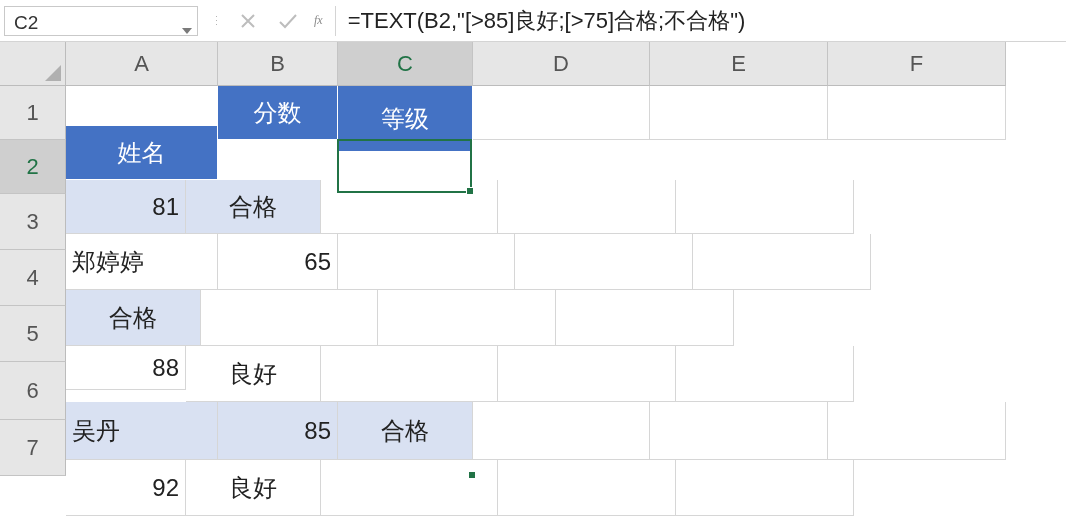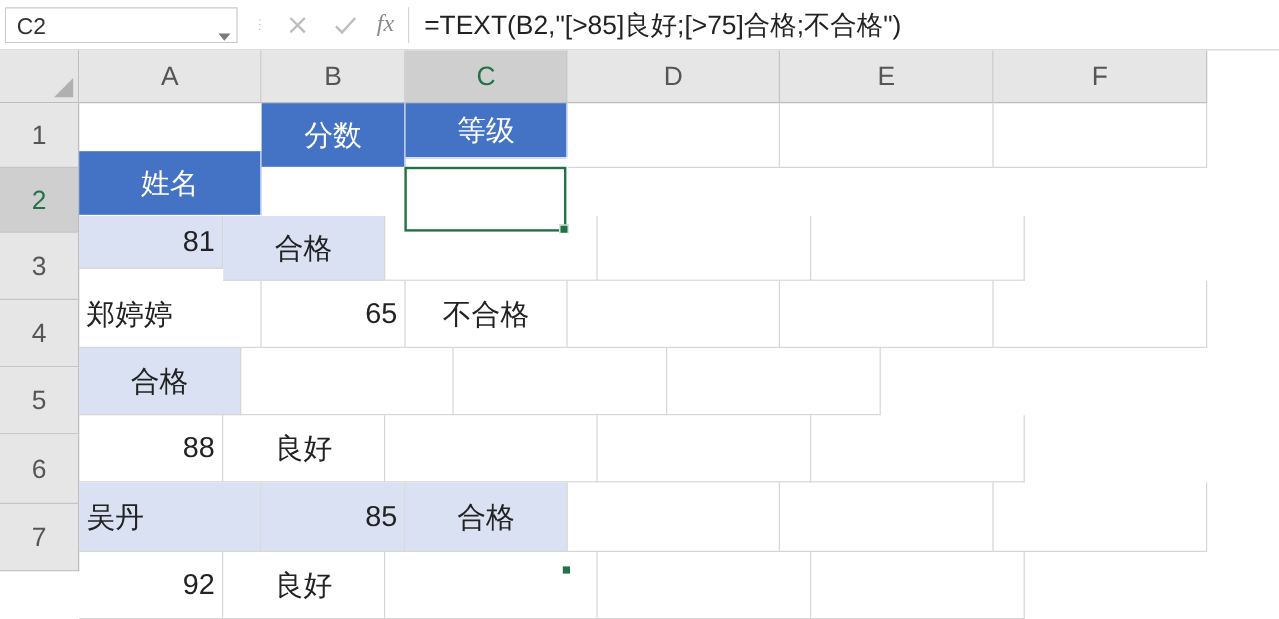--- a/index.html
+++ b/index.html
@@ -63,21 +63,21 @@
   height: 42px;
   display: flex;
   align-items: center;
   justify-content: center;
   color: #b7b7b7;
 }
 .fbar-btn svg { display: block; }
 .fx-label {
   font-style: italic;
   font-family: "Times New Roman", serif;
-  font-size: 20px;
+  font-size: 12px;
   color: #8a8a8a;
   padding: 0 12px 0 6px;
 }
 .formula-input {
   flex: 1;
   height: 30px;
   margin: 5px 6px 5px 0;
   border-left: 1px solid #d4d4d4;
   padding: 0 12px;
   font-size: 22px;
@@ -236,49 +236,48 @@
       <div class="rh" style="height: 56px;">5</div>
       <div class="rh" style="height: 58px;">6</div>
       <div class="rh" style="height: 56px;">7</div>
     </div>
 
   <div class="grid" id="grid">
 
     <div class="row" id="r1">
       <div class="cell thead" style="width: 152px; height: 54px; margin-top: 40px;">姓名</div>
       <div class="cell thead" style="width: 120px; height: 54px;">分数</div>
-      <div class="cell thead" style="width: 135px; height: 46px;">等级</div>
+      <div class="cell thead" style="width: 135px; height: 66px;">等级</div>
       <div class="cell" style="width: 177px; height: 54px;"></div>
       <div class="cell" style="width: 178px; height: 54px;"></div>
       <div class="cell" style="width: 178px; height: 54px;"></div>
     </div>
 
   <div class="row">
-        <div class="cell num alt" style="width: 120px; height: 44px;">81</div>
+        <div class="cell num alt" style="width: 120px; height: 54px;">81</div>
         <div class="cell ctr alt" style="width: 135px; height: 54px;">合格</div>
         <div class="cell" style="width: 177px; height: 54px;"></div>
         <div class="cell" style="width: 178px; height: 54px;"></div>
         <div class="cell" style="width: 178px; height: 54px;"></div>
       </div>
       <div class="row">
         <div class="cell" style="width: 152px; height: 56px; text-align: right;">郑婷婷</div>
         <div class="cell num" style="width: 120px; height: 56px;">65</div>
-        <div class="cell ctr" style="width: 135px; height: 56px;">不合格</div>
         <div class="cell" style="width: 177px; height: 56px;"></div>
         <div class="cell" style="width: 178px; height: 56px;"></div>
         <div class="cell" style="width: 178px; height: 56px;"></div>
       </div>
       <div class="row">
         <div class="cell ctr alt" style="width: 135px; height: 56px;">合格</div>
         <div class="cell" style="width: 177px; height: 56px;"></div>
         <div class="cell" style="width: 178px; height: 56px;"></div>
         <div class="cell" style="width: 178px; height: 56px;"></div>
       </div>
       <div class="row">
-        <div class="cell num" style="width: 120px; height: 56px;">88</div>
+        <div class="cell num" style="width: 120px; height: 44px;">88</div>
         <div class="cell ctr" style="width: 135px; height: 56px;">良好</div>
         <div class="cell" style="width: 177px; height: 56px;"></div>
         <div class="cell" style="width: 178px; height: 56px;"></div>
         <div class="cell" style="width: 178px; height: 56px;"></div>
       </div>
       <div class="row">
         <div class="cell alt" style="width: 152px; height: 58px;">吴丹</div>
         <div class="cell num alt" style="width: 120px; height: 58px;">85</div>
         <div class="cell ctr alt" style="width: 135px; height: 58px;">合格</div>
         <div class="cell" style="width: 177px; height: 58px;"></div>

